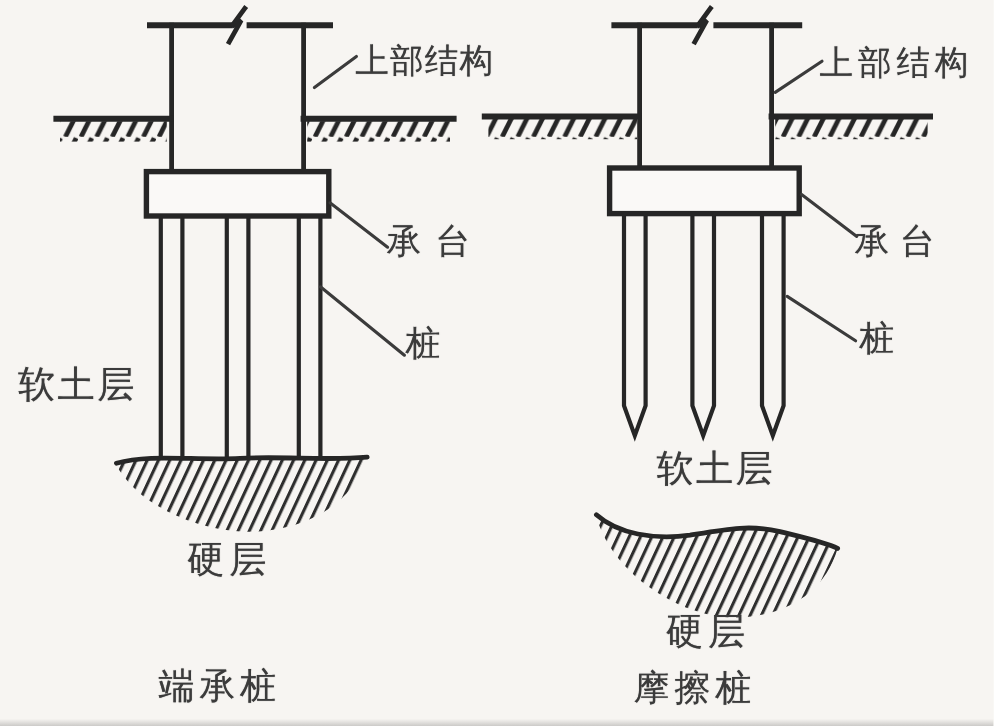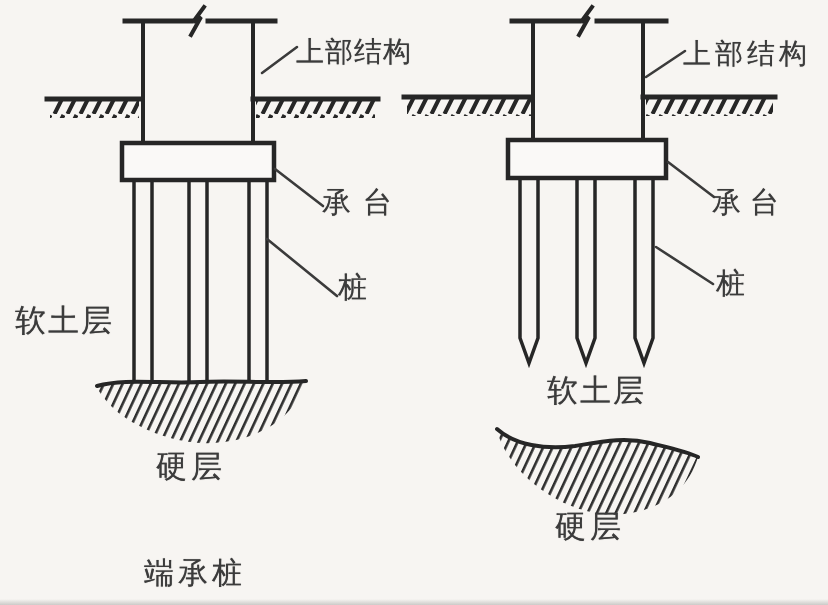--- a/index.html
+++ b/index.html
@@ -117,27 +117,28 @@
   <div class="lbl" style="left:296px;top:36px;font-size:28px;letter-spacing:1px;">上部结构</div>
 
   <div class="lbl" style="left:322px;top:186px;font-size:29px;letter-spacing:12px;">承台</div>
 
   <div class="lbl" style="left:338px;top:271px;font-size:29px;">桩</div>
 
   <div class="lbl" style="left:15px;top:303px;font-size:31px;letter-spacing:2px;">软土层</div>
 
   <div class="lbl" style="left:156px;top:449px;font-size:31px;letter-spacing:4px;">硬层</div>
 
-  <div class="lbl" style="left:144px;top:556px;font-size:30px;letter-spacing:4px;">端承桩</div>
+  <div class="lbl" style="left:132px;top:556px;font-size:30px;letter-spacing:4px;">端承桩</div>
 
   <div class="lbl" style="left:683px;top:38px;font-size:28px;letter-spacing:4px;">上部结构</div>
 
   <div class="lbl" style="left:712px;top:186px;font-size:29px;letter-spacing:9px;">承台</div>
 
   <div class="lbl" style="left:716px;top:267px;font-size:29px;">桩</div>
 
   <div class="lbl" style="left:547px;top:373px;font-size:31px;letter-spacing:2px;">软土层</div>
 
   <div class="lbl" style="left:555px;top:509px;font-size:31px;letter-spacing:4px;">硬层</div>
 
+  <div class="lbl" style="left:528px;top:557px;font-size:30px;letter-spacing:4px;">摩擦桩</div>
 
   <div class="bottom-edge"></div>
 </div>
 
 </body></html>

